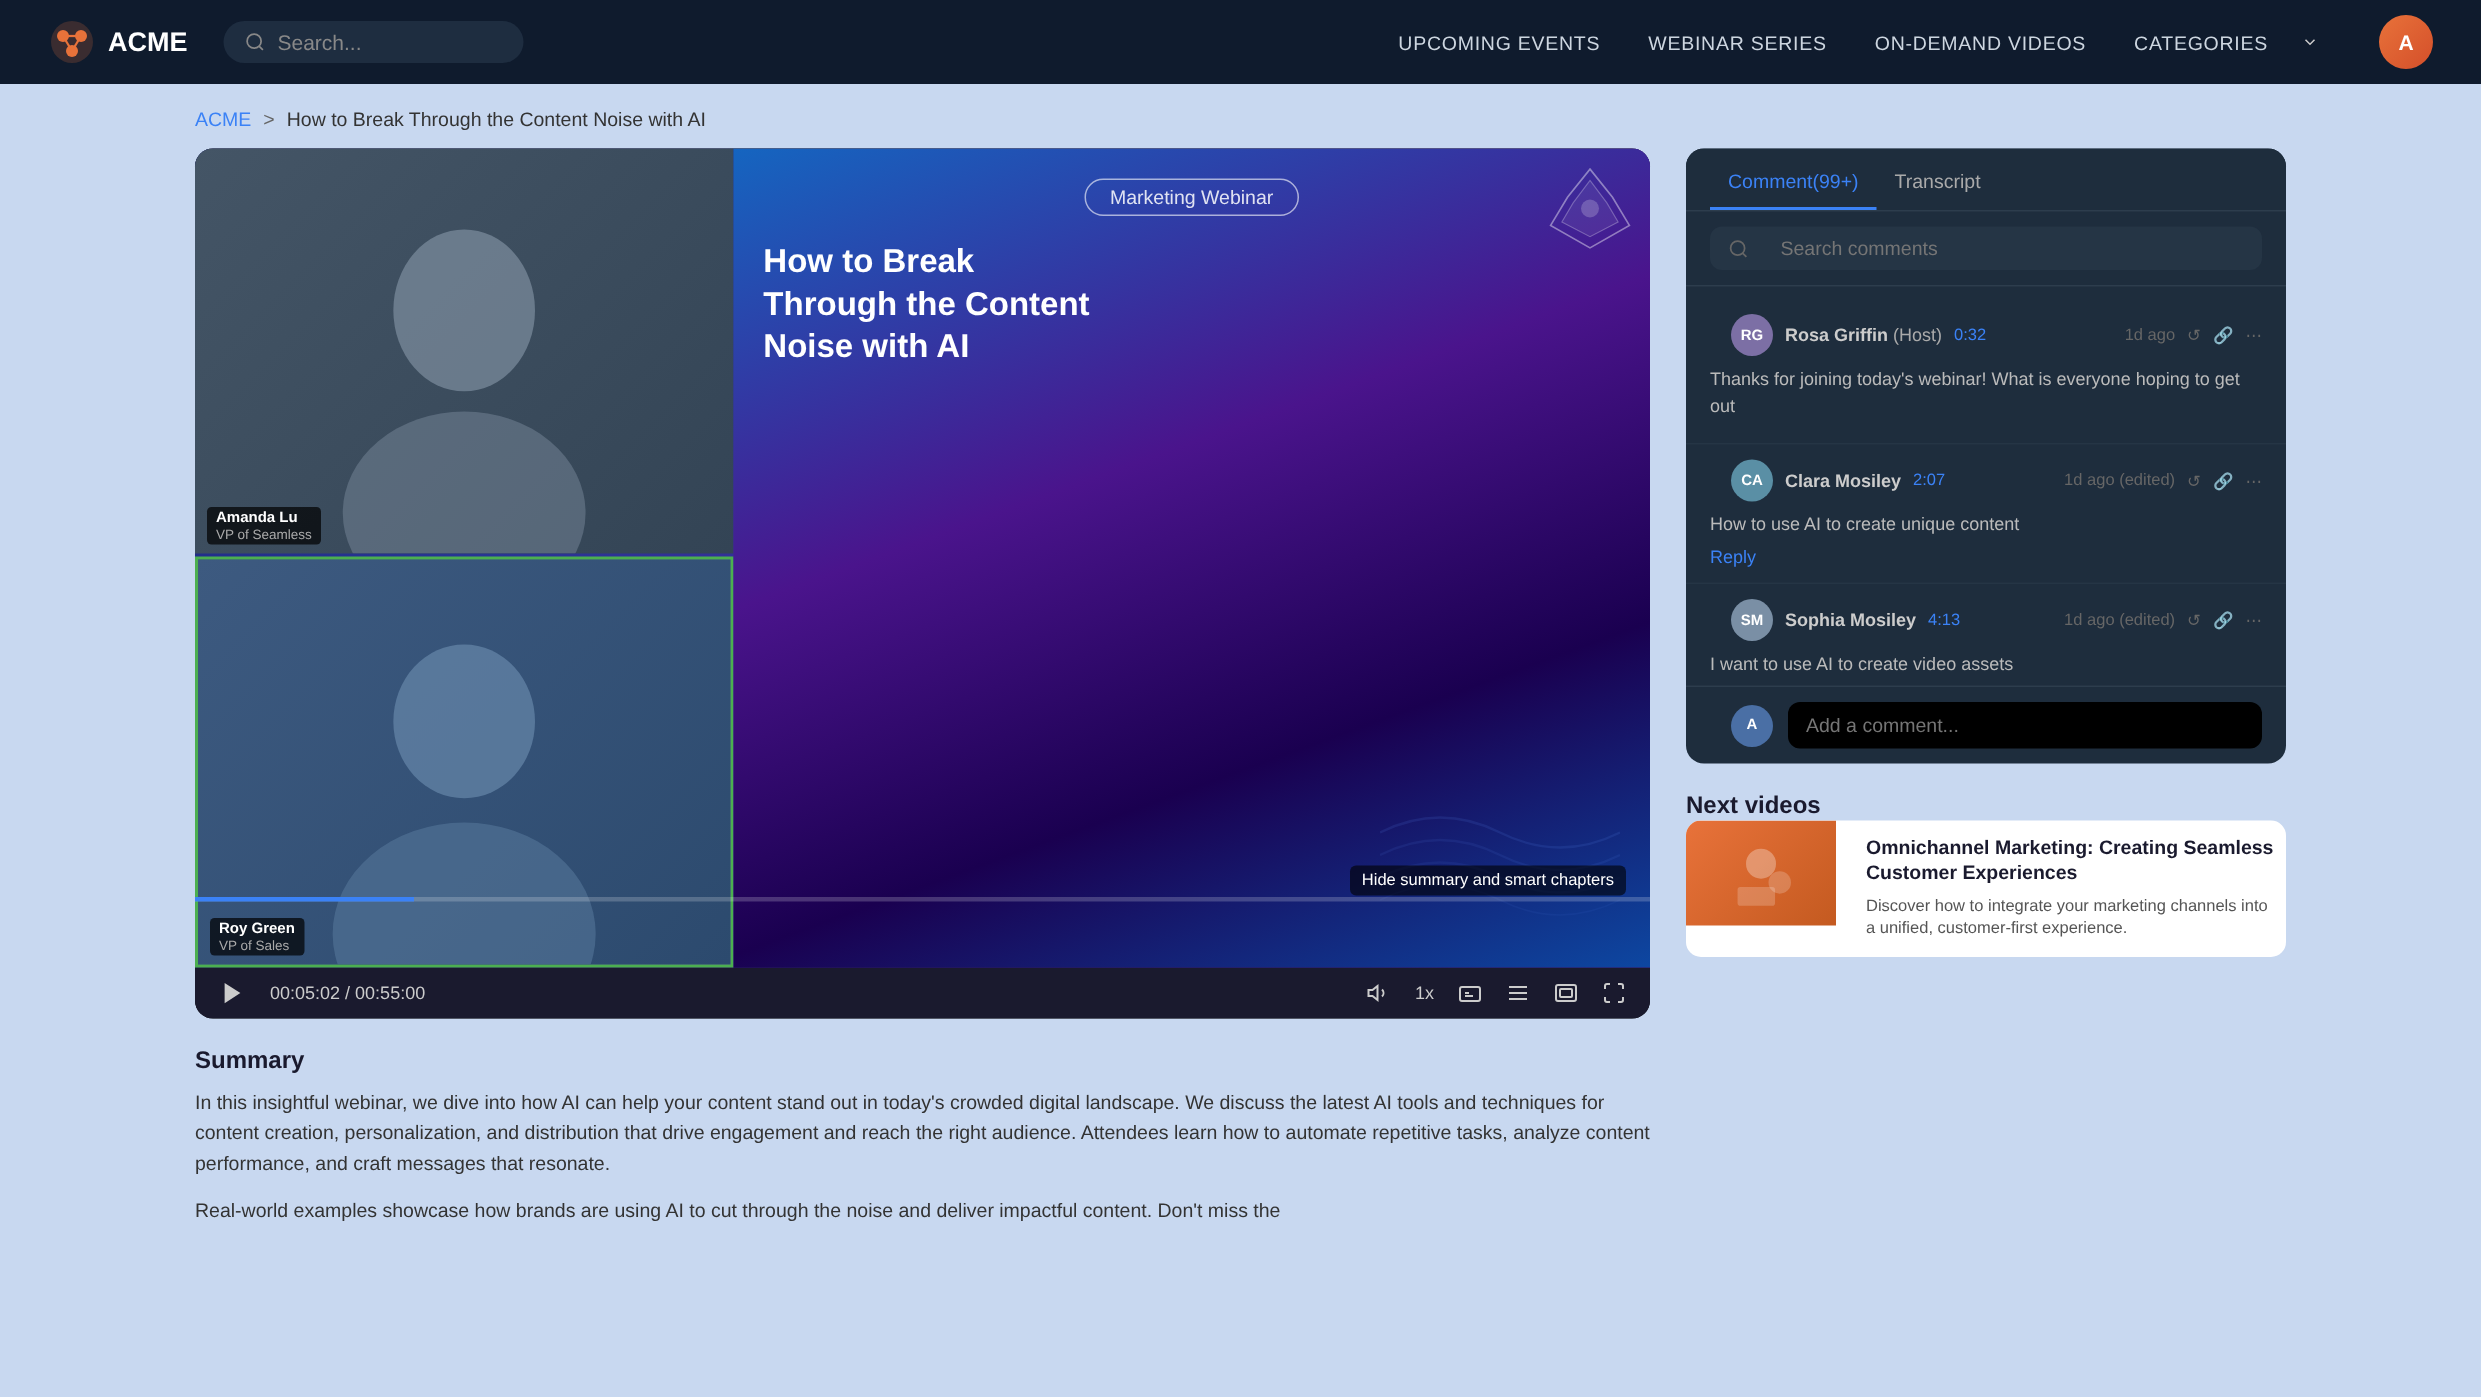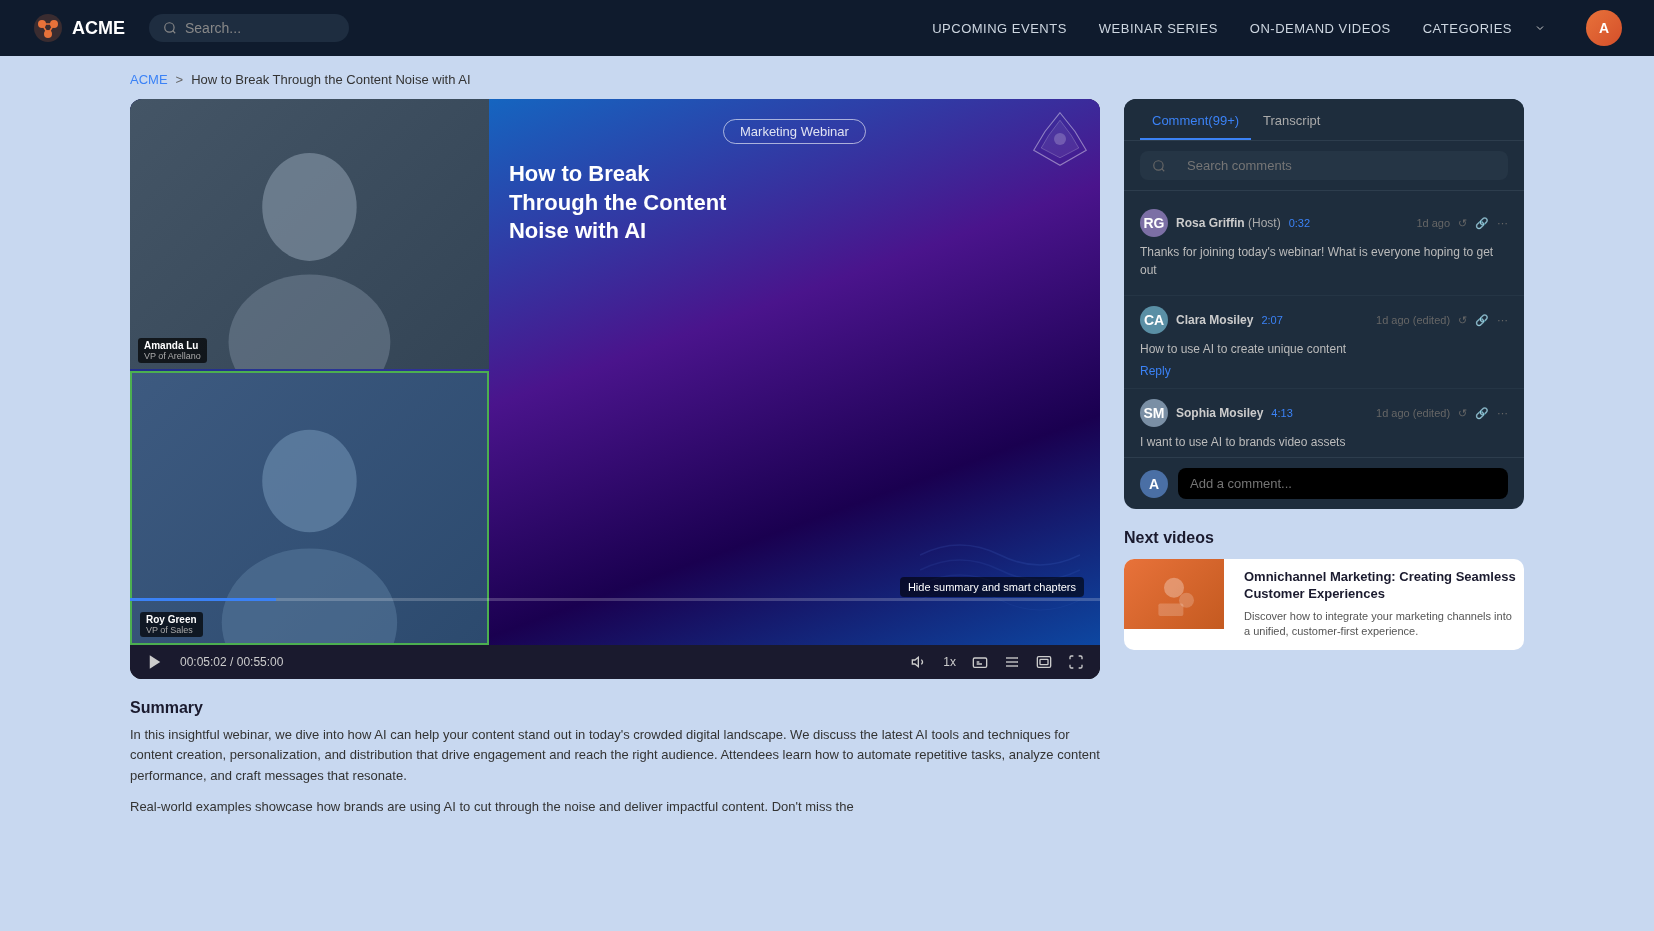--- a/index.html
+++ b/index.html
@@ -351,24 +351,25 @@
       margin-bottom: 6px;
     }
     .comment-avatar {
       width: 28px;
       height: 28px;
       border-radius: 50%;
       background: #4a6fa5;
       display: flex;
       align-items: center;
       justify-content: center;
-      font-size: 14px;
+      font-size: 10px;
       color: #fff;
       font-weight: 600;
       flex-shrink: 0;
+      margin-left: 14px;
     }
     .comment-name {
       color: #ccc;
       font-size: 12px;
       font-weight: 600;
     }
     .comment-name .host-label { color: #aaa; font-weight: 400; }
     .comment-timestamp {
       color: #3b82f6;
       font-size: 11px;
@@ -413,21 +414,20 @@
     }
 
     
     .next-videos {
       grid-column: 2;
     }
     .next-videos-title {
       color: #1a1a2e;
       font-size: 16px;
       font-weight: 700;
-      margin-bottom: 12px;
     }
     .next-video-card {
       display: flex;
       gap: 12px;
       background: #fff;
       border-radius: 10px;
       overflow: hidden;
     }
     .next-video-thumb {
       width: 100px;
@@ -515,21 +515,21 @@
         <div class="video-thumbnail">
 
           <div class="video-participants">
             <div class="participant-panel top">
               <svg width="100%" height="100%" viewBox="0 0 200 200" preserveAspectRatio="xMidYMax meet">
                 <ellipse cx="100" cy="80" rx="35" ry="40" fill="#8899aa" opacity="0.6"></ellipse>
                 <ellipse cx="100" cy="180" rx="60" ry="50" fill="#778899" opacity="0.5"></ellipse>
               </svg>
               <div class="participant-label">
                 <div class="name">Amanda Lu</div>
-                <div class="role">VP of Arellano</div>
+                <div class="role">VP of Seamless</div>
               </div>
             </div>
             <div class="participant-panel bottom">
               <svg width="100%" height="100%" viewBox="0 0 200 200" preserveAspectRatio="xMidYMax meet">
                 <ellipse cx="100" cy="80" rx="35" ry="38" fill="#6688aa" opacity="0.7"></ellipse>
                 <ellipse cx="100" cy="185" rx="65" ry="55" fill="#557799" opacity="0.6"></ellipse>
               </svg>
               <div class="participant-label">
                 <div class="name">Roy Green</div>
                 <div class="role">VP of Sales</div>
@@ -682,21 +682,21 @@
               <div class="comment-avatar" style="background:#7a8fa5;">SM</div>
               <span class="comment-name">Sophia Mosiley</span>
               <span class="comment-timestamp">4:13</span>
               <div class="comment-meta">
                 <span>1d ago (edited)</span>
                 <span>↺</span>
                 <span>🔗</span>
                 <span>⋯</span>
               </div>
             </div>
-            <div class="comment-text">I want to use AI to brands video assets</div>
+            <div class="comment-text">I want to use AI to create video assets</div>
 
           </div>
 
         </div>
 
         <div class="comment-input-area">
           <div class="comment-avatar" style="background:#4a6fa5;">A</div>
           <input type="text" placeholder="Add a comment..." style="">
         </div>
       </div>

